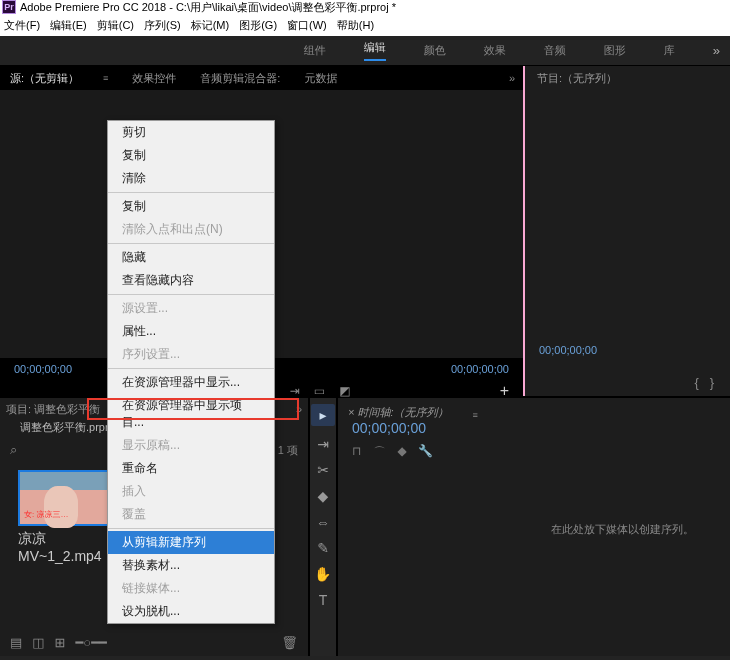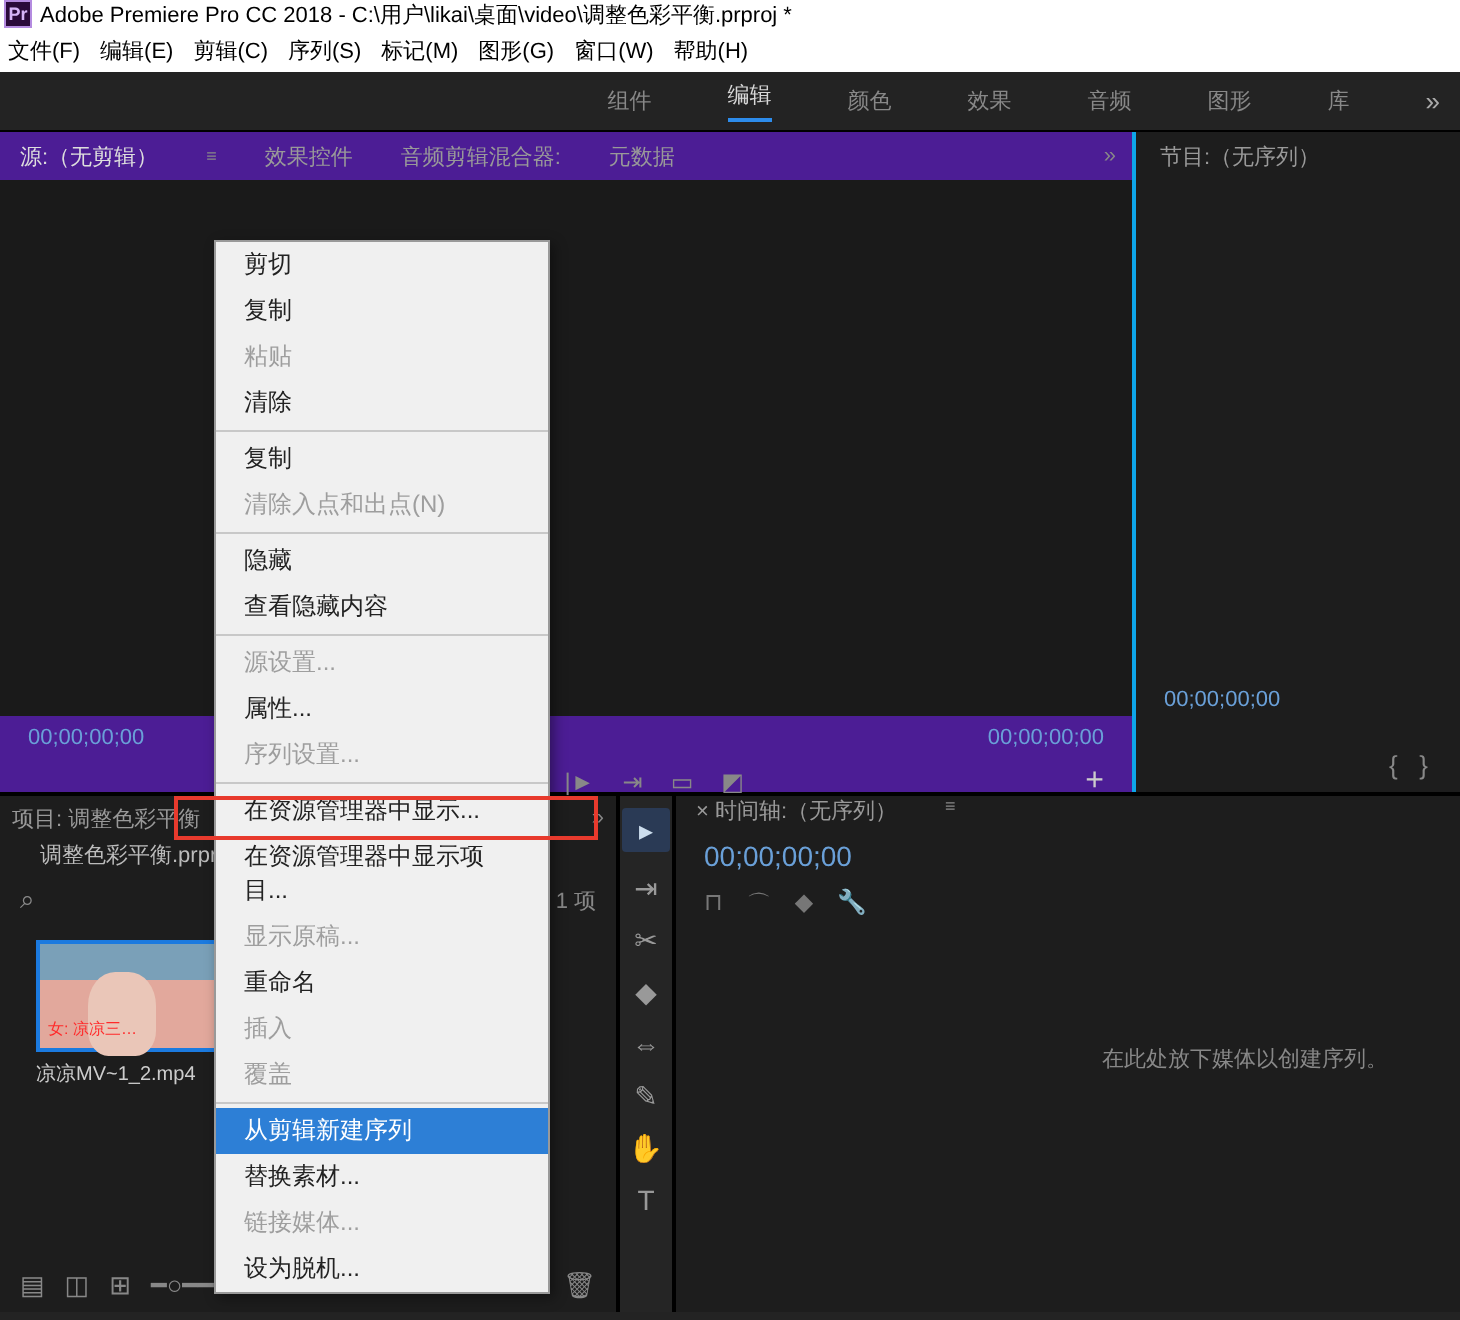--- a/index.html
+++ b/index.html
@@ -8,21 +8,21 @@
   .pr-logo { width: 14px; height: 14px; background: #2a0a3a; border: 1px solid #b48be0; color: #d6b4f8; font-size: 9px; font-weight: bold; display:flex; align-items:center; justify-content:center; margin-right:4px; }
   .menubar { background: #fff; height: 18px; display: flex; gap: 10px; padding-left: 4px; color: #000; }
   .menubar span { }
   .app { background: #232323; height: 624px; color: #c8c8c8; position: relative; }
   .workspace-tabs { height: 30px; display:flex; align-items:center; justify-content:flex-end; padding-right:10px; gap:38px; color:#888; border-bottom:1px solid #000; }
   .workspace-tabs .tab { cursor:default; }
   .workspace-tabs .tab.active { color:#d8d8d8; }
   .workspace-tabs .tab.active::after { content:""; display:block; height:2px; background:#2d8ceb; margin-top:4px; }
   .expand { color:#aaa; font-size:13px; }
   .content { display:flex; height: 330px; }
-  .left-source { width:568px; background:#4c1d95; border-right:2px solid #0ea5e9; position:relative; }
+  .left-source { width:525px; background:#000000; border-right:2px solid #f9a8d4; position:relative; }
   .source-tabs { height:24px; display:flex; gap:24px; align-items:center; padding-left:10px; color:#999; font-size:11px; }
   .source-tabs .st.active { color:#ddd; }
   .source-canvas { height: 268px; background:#1a1a1a; }
   .source-timebar { height:22px; padding: 0 14px; display:flex; align-items:center; justify-content:space-between; color:#6aa0d8; font-size:11px; }
   .source-controls { height:22px; display:flex; align-items:center; justify-content:center; gap:14px; color:#888; font-size:12px; position:relative; }
   .source-controls .plus { position:absolute; right:14px; color:#ccc; font-size:16px; }
   .right-program { flex:1; background:#1d1d1d; position:relative; }
   .prog-tabs { height:24px; padding-left:12px; color:#999; }
   .prog-time { padding: 100px 0 0 14px; color:#6aa0d8; }
   .prog-controls { position:absolute; bottom:6px; right:16px; color:#888; font-size:13px; }
@@ -31,27 +31,27 @@
   .pp-tabs { height:22px; padding-left:6px; color:#999; display:flex; align-items:center; gap:8px; }
   .pp-crumb { height:18px; padding-left:20px; color:#bbb; font-size:11px; }
   .pp-search { display:flex; align-items:center; gap:6px; padding: 4px 10px; color:#888; }
   .pp-search .mag { font-size:13px; }
   .pp-search .box { flex:1; }
   .pp-search .count { color:#888; }
   .thumb { margin:8px 0 0 18px; width:82px; }
   .thumb .img { width:92px; height:56px; background:linear-gradient(#7aa0b8 0 35%, #e2a89c 35% 100%); border:2px solid #1b7adf; position:relative; }
   .thumb .img .face { position:absolute; left:24px; top:14px; width:34px; height:42px; background:#eac6b8; border-radius:40% 40% 30% 30%; }
   .thumb .img .subt { position:absolute; bottom:4px; left:4px; color:#ff2a2a; font-size:8px; }
-  .thumb .lbl { color:#ccc; font-size:10px; margin-top:4px; }
+  .thumb .lbl { color:#ccc; font-size:14px; margin-top:4px; }
   .pp-bottom { position:absolute; bottom:6px; left:10px; right:10px; display:flex; align-items:center; gap:10px; color:#888; font-size:13px; }
   .pp-bottom .trash { margin-left:auto; }
   .tool-strip { width:28px; background:#252525; border-right:2px solid #000; display:flex; flex-direction:column; align-items:center; padding-top:6px; gap:10px; color:#999; font-size:14px; }
   .tool-strip .tool.sel { background:#2a3a55; width:24px; height:22px; display:flex; align-items:center; justify-content:center; border-radius:2px; color:#cde; }
   .timeline-panel { flex:1; background:#1d1d1d; position:relative; }
-  .tl-top { height:22px; display:flex; align-items:flex-start; gap:24px; padding-left:10px; color:#999; font-size:11px; }
+  .tl-top { height:22px; display:flex; align-items:flex-end; gap:24px; padding-left:10px; color:#999; font-size:11px;font-style:italic; }
   .tl-time { padding-left:14px; color:#6aa0d8; font-size:14px; }
   .tl-icons { display:flex; gap:12px; padding:8px 0 0 14px; color:#777; font-size:12px; }
   .tl-placeholder { position:absolute; right:36px; top:48%; color:#888; font-size:11px; }
   .context-menu { position:absolute; left:107px; top:84px; width:168px; background:#f0f0f0; color:#222; border:1px solid #999; box-shadow:2px 2px 6px rgba(0,0,0,0.4); z-index:50; font-size:12px; }
   .context-menu .mi { padding: 3px 14px; cursor:default; }
   .context-menu .mi.dis { color:#9e9e9e; }
   .context-menu .mi.sub::after { content:"▸"; float:right; color:#555; font-size:10px; }
   .context-menu .sep { height:1px; background:#c8c8c8; margin: 2px 0; }
   .highlight-box { position:absolute; left:87px; top:362px; width:212px; height:22px; border:2px solid #e83a2d; z-index:60; pointer-events:none; }
   .context-menu .mi.hover { background:#2d7fd6; color:#fff; }
@@ -177,21 +177,20 @@
         <span>◆</span>
         <span>🔧</span>
       </div>
       <div class="tl-placeholder">在此处放下媒体以创建序列。</div>
     </div>
   </div>
 
   <div class="context-menu" id="ctx">
       <div class="mi">剪切</div>
       <div class="mi">复制</div>
-      <div class="mi dis">粘贴</div>
       <div class="mi">清除</div>
       <div class="sep"></div>
       <div class="mi">复制</div>
       <div class="mi dis">清除入点和出点(N)</div>
       <div class="sep"></div>
       <div class="mi">隐藏</div>
       <div class="mi">查看隐藏内容</div>
       <div class="sep"></div>
       <div class="mi dis">源设置...</div>
       <div class="mi">属性...</div>

